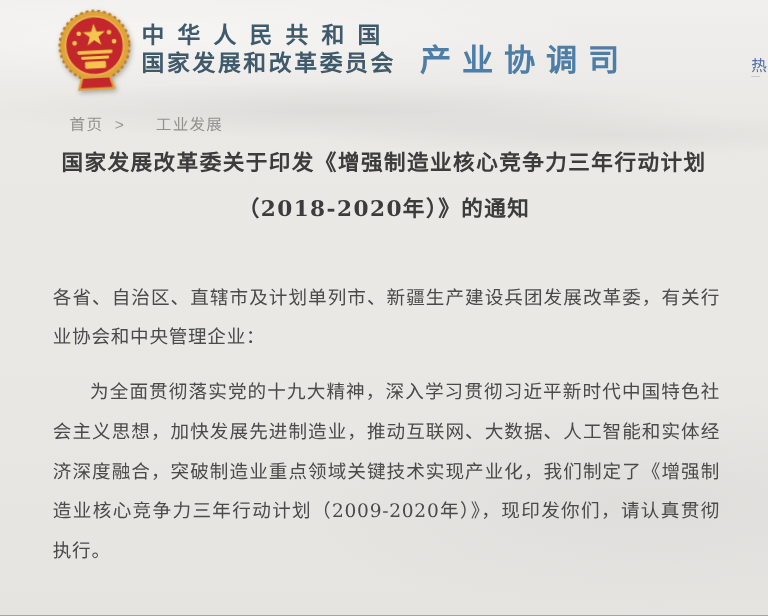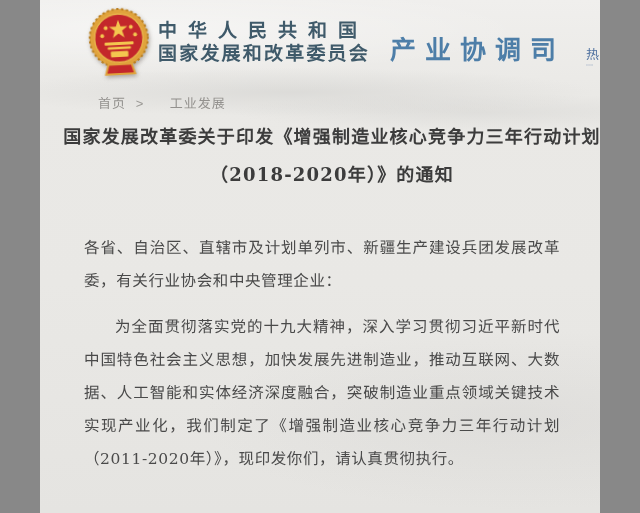--- a/index.html
+++ b/index.html
@@ -1,19 +1,19 @@
 <!DOCTYPE html>
 <html lang="zh-CN"><head>
 <meta charset="utf-8">
 <style>
   html,body{margin:0;padding:0;}
   body{background:#888;}
   .page{
     position:relative;
-    width:560px;height:513px;
+    width:640px;height:513px;
     margin:0 auto;
     overflow:hidden;
     font-family:"Liberation Sans","DejaVu Sans",sans-serif;
     background:
       radial-gradient(420px 34px at 45% 92px, rgba(188,188,186,.30), transparent 72%),
       radial-gradient(340px 26px at 78% 112px, rgba(192,192,190,.26), transparent 72%),
       radial-gradient(500px 60px at 20% 30px, rgba(255,255,255,.45), transparent 75%),
       radial-gradient(420px 120px at 85% 420px, rgba(208,207,205,.35), transparent 75%),
       linear-gradient(180deg,#f0efed 0%,#eae9e6 18%,#e9e8e5 55%,#e5e4e1 100%);
   }
@@ -142,19 +142,19 @@
     <a>工业发展</a>
   </div>
 
   <div class="article">
 
     <h1 class="doc-title" style="margin:0 auto;">国家发展改革委关于印发《增强制造业核心竞争力三年行动计划（2018-2020年）》的通知</h1>
 
 
     <div class="doc-body">
       <p class="p-salutation">各省、自治区、直辖市及计划单列市、新疆生产建设兵团发展改革委，有关行业协会和中央管理企业：</p>
-      <p class="p-main">为全面贯彻落实党的十九大精神，深入学习贯彻习近平新时代中国特色社会主义思想，加快发展先进制造业，推动互联网、大数据、人工智能和实体经济深度融合，突破制造业重点领域关键技术实现产业化，我们制定了《增强制造业核心竞争力三年行动计划（2011-2020年）》，现印发你们，请认真贯彻执行。</p>
+      <p class="p-main">为全面贯彻落实党的十九大精神，深入学习贯彻习近平新时代中国特色社会主义思想，加快发展先进制造业，推动互联网、大数据、人工智能和实体经济深度融合，突破制造业重点领域关键技术实现产业化，我们制定了《增强制造业核心竞争力三年行动计划（2009-2020年）》，现印发你们，请认真贯彻执行。</p>
 
     </div>
   </div>
 
 
 </div>
 
 </body></html>

